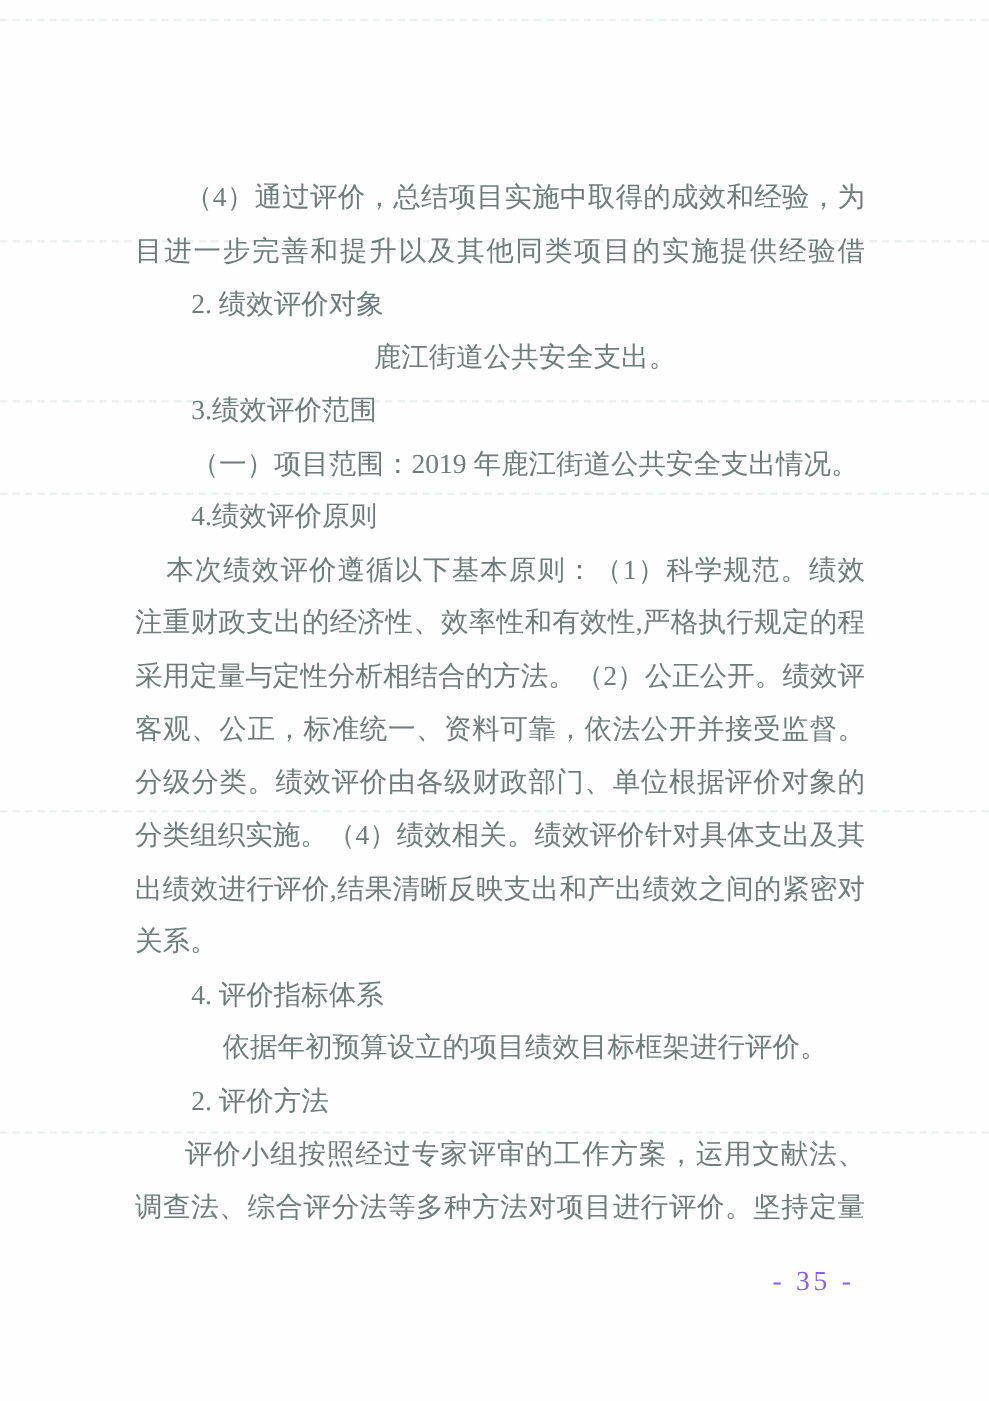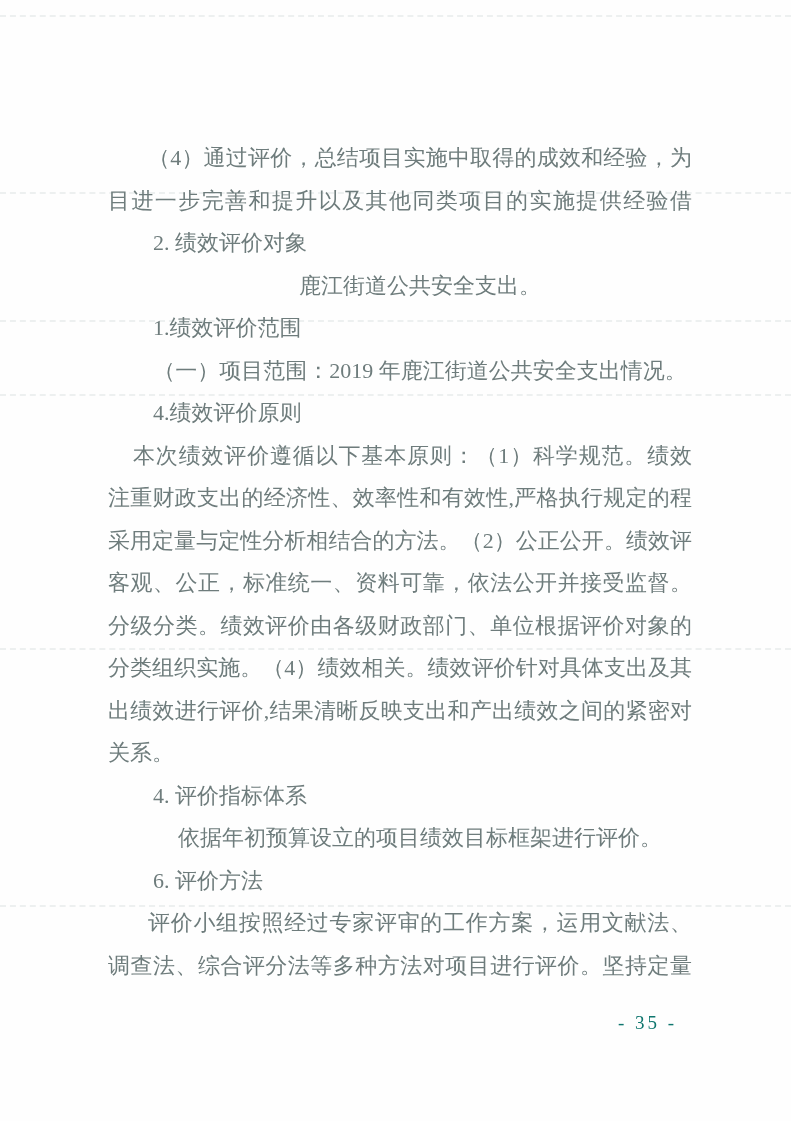--- a/index.html
+++ b/index.html
@@ -32,23 +32,23 @@
     text-align-last: justify;
     text-justify: inter-character;
     overflow: hidden;
   }
   .ind-head  { text-indent: 45px; }
   .ind-para  { text-indent: 40px; text-align: center; }
   .ind-small { text-indent: 25px; }
   .page-number {
     position: absolute;
     left: 618px; top: 1012px;
-    font-size: 19px;
+    font-size: 22px;
     letter-spacing: 3px;
-    color: #0f766e;
+    color: #8b5cf6;
   }
   .artifact {
     position: absolute;
     left: 0; width: 100%;
     border-top: 2px dashed rgba(160,175,175,0.18);
     pointer-events: none;
   }
 </style>
 </head>
 <body>
@@ -60,33 +60,33 @@
   <div class="artifact" style="top:320px"></div>
   <div class="artifact" style="top:394px"></div>
   <div class="artifact" style="top:648px"></div>
   <div class="artifact" style="top:905px"></div>
 
   <div class="textblock">
     <div class="line ind-para fill">（4）通过评价，总结项目实施中取得的成效和经验，为项</div>
     <div class="line fill">目进一步完善和提升以及其他同类项目的实施提供经验借鉴。</div>
     <div class="line ind-head">2. 绩效评价对象</div>
     <div class="line ind-para">鹿江街道公共安全支出。</div>
-    <div class="line ind-head">1.绩效评价范围</div>
+    <div class="line ind-head">3.绩效评价范围</div>
     <div class="line ind-para">（一）项目范围：2019 年鹿江街道公共安全支出情况。</div>
     <div class="line ind-head">4.绩效评价原则</div>
     <div class="line ind-small fill">本次绩效评价遵循以下基本原则：（1）科学规范。绩效评价</div>
     <div class="line fill">注重财政支出的经济性、效率性和有效性,严格执行规定的程序，</div>
     <div class="line fill">采用定量与定性分析相结合的方法。（2）公正公开。绩效评价</div>
     <div class="line fill">客观、公正，标准统一、资料可靠，依法公开并接受监督。（3）</div>
     <div class="line fill">分级分类。绩效评价由各级财政部门、单位根据评价对象的特点，</div>
     <div class="line fill">分类组织实施。（4）绩效相关。绩效评价针对具体支出及其产</div>
     <div class="line fill">出绩效进行评价,结果清晰反映支出和产出绩效之间的紧密对应</div>
     <div class="line">关系。</div>
     <div class="line ind-head">4. 评价指标体系</div>
     <div class="line ind-para">依据年初预算设立的项目绩效目标框架进行评价。</div>
-    <div class="line ind-head">6. 评价方法</div>
+    <div class="line ind-head">2. 评价方法</div>
     <div class="line ind-para fill">评价小组按照经过专家评审的工作方案，运用文献法、社会</div>
     <div class="line fill">调查法、综合评分法等多种方法对项目进行评价。坚持定量优先、</div>
   </div>
 
   <div class="page-number">- 35 -</div>
 
 </div>
 
 </body></html>

